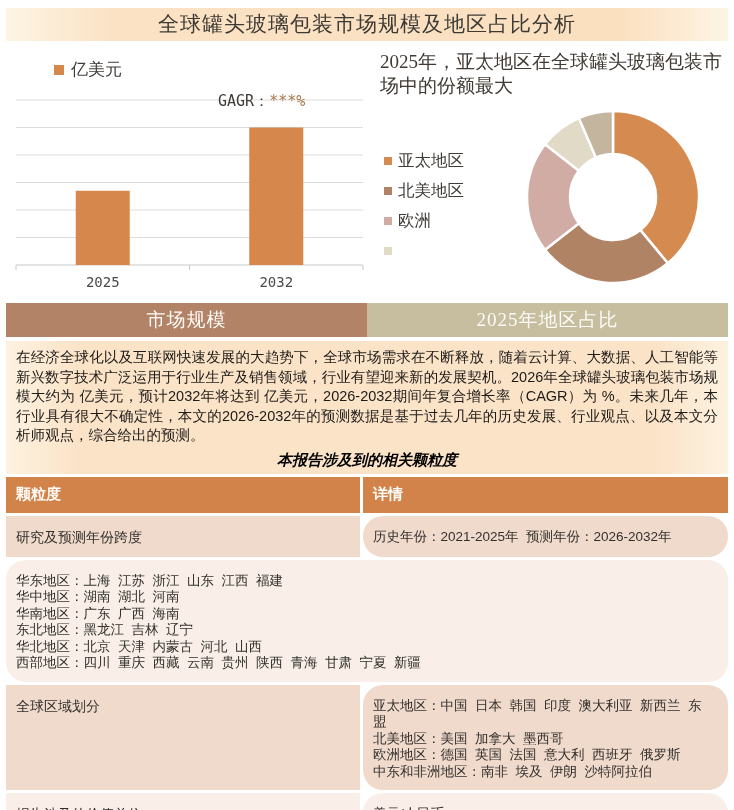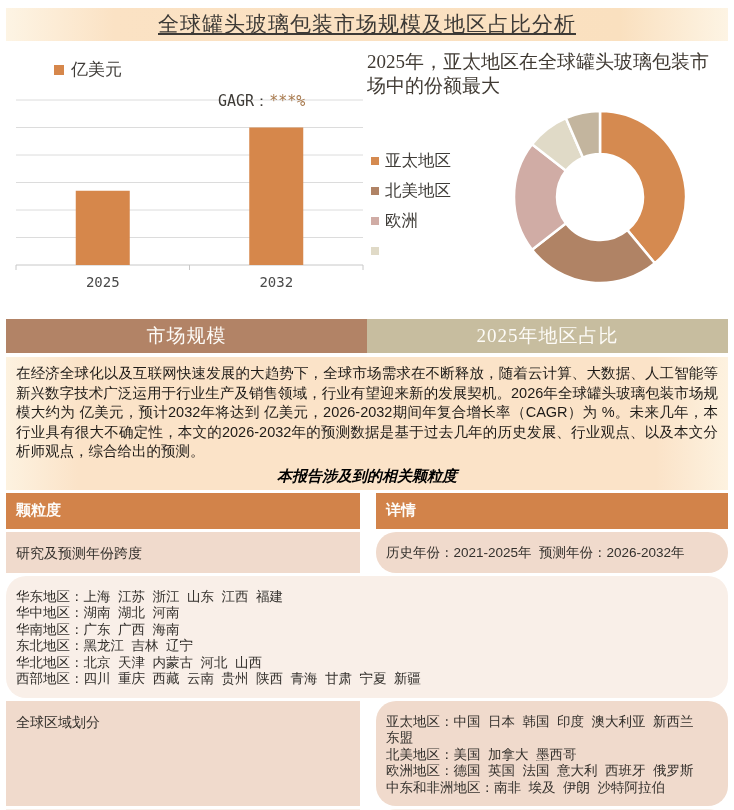--- a/index.html
+++ b/index.html
@@ -5,61 +5,61 @@
   * { margin:0; padding:0; box-sizing:border-box; }
   html,body { background:#ffffff; }
   body { width:734px; height:810px; overflow:hidden;
          font-family:"Liberation Sans","DejaVu Sans",sans-serif; }
   .page { width:734px; height:810px; overflow:hidden; background:#ffffff; padding:8px 6px 0 6px; }
 
   
   .title-bar { height:33px; line-height:33px; text-align:center;
     background:linear-gradient(90deg,#FDF4E4 0%,#FBE2C4 15%,#FAE0BF 85%,#FDF4E4 100%);
     font-family:"Liberation Serif","DejaVu Serif",serif;
-    font-size:21px; color:#3D3A36; letter-spacing:1px;text-decoration:underline; }
+    font-size:21px; color:#3D3A36; letter-spacing:1px; }
 
   
   .charts-section { position:relative; height:258px; margin-top:4px; background:#fff; }
   .bar-panel { position:absolute; left:0; top:0; width:367px; height:258px; }
   .bar-legend-row { position:absolute; left:48px; top:13px; display:flex; align-items:center; z-index:2; }
   .bar-legend-marker { width:10px; height:10px; display:inline-block; margin-right:7px; }
   .bar-legend-label { font-size:17px; color:#3F3C38; }
   .cagr-row { position:absolute; left:212px; top:15px; z-index:2;
     font-family:"DejaVu Sans Mono",monospace; font-size:15px; color:#3F3C38;margin-top:32px; }
   .cagr-value { color:#A87A4E; }
   .bar-svg { position:absolute; left:0; top:0; }
   .axis-label { font-family:"DejaVu Sans Mono",monospace; font-size:14px; fill:#4A4A4A; }
 
-  .donut-panel { position:absolute; left:357px; top:0; width:352px; height:258px; }
+  .donut-panel { position:absolute; left:370px; top:0; width:352px; height:258px; }
   .donut-title { padding:5px 0 0 4px; font-family:"Liberation Serif","DejaVu Serif",serif;
     font-size:19px; line-height:24px; color:#403A33; }
   .donut-svg { position:absolute; left:0; top:0; }
   .donut-legend { position:absolute; left:8px; top:94px; }
   .legend-item { display:flex; align-items:flex-start; margin-bottom:12px;margin-top:12px; }
   .legend-marker { width:8px; height:8px; flex:0 0 8px; margin:6px 6px 0 0; }
   .legend-label { font-size:16.5px; line-height:18px; color:#3F3C38; max-width:74px; }
 
   
-  .tab-bar { display:flex; margin-top:16px; height:34px; }
+  .tab-bar { display:flex; margin-top:0; height:34px; }
   .tab { flex:1 1 50%; text-align:center; line-height:34px; color:#FDFBF7;
     font-family:"Liberation Serif","DejaVu Serif",serif; font-size:19px; letter-spacing:1px; cursor:pointer; }
   .tab-active { background:#B28366; }
   .tab-inactive { background:#C7BD9F; }
 
   
   .summary-section { margin-top:4px; min-height:115px;
     background:linear-gradient(90deg,#FDF2E0 0%,#FBE3C8 10%,#FBE3C8 90%,#FDF2E0 100%);
     padding:7px 10px 4px 10px; }
   .summary-paragraph { font-size:14.5px; line-height:19.5px; color:#1E1B18;
     white-space:pre-wrap; text-align:justify; }
   .summary-heading { text-align:center; font-weight:bold; font-size:15px; color:#000; margin-top:5px;font-style:italic; }
 
   
   .grain-table { margin-top:3px; }
-  .t-row { display:flex; gap:16px; margin-bottom:3px; }
+  .t-row { display:flex; gap:3px; margin-bottom:3px; }
   .t-head-cell { background:#D2834A; color:#FDFBF8; font-weight:bold; font-size:15px;
     padding:8px 10px 9px 10px; }
   .cell-left { flex:0 0 354px; }
   .cell-right { flex:1 1 auto; }
   .t-cell { font-size:14px; color:#33302C; padding:13px 20px 10px 10px; }
   .row-dark .t-cell { background:#F0DACC; }
   .row-light .t-cell { background:#F9EFE8; }
   .cell-detail { white-space:pre-wrap; line-height:16.5px; font-size:13.5px;border-radius:20px; }
 </style>
 </head>

